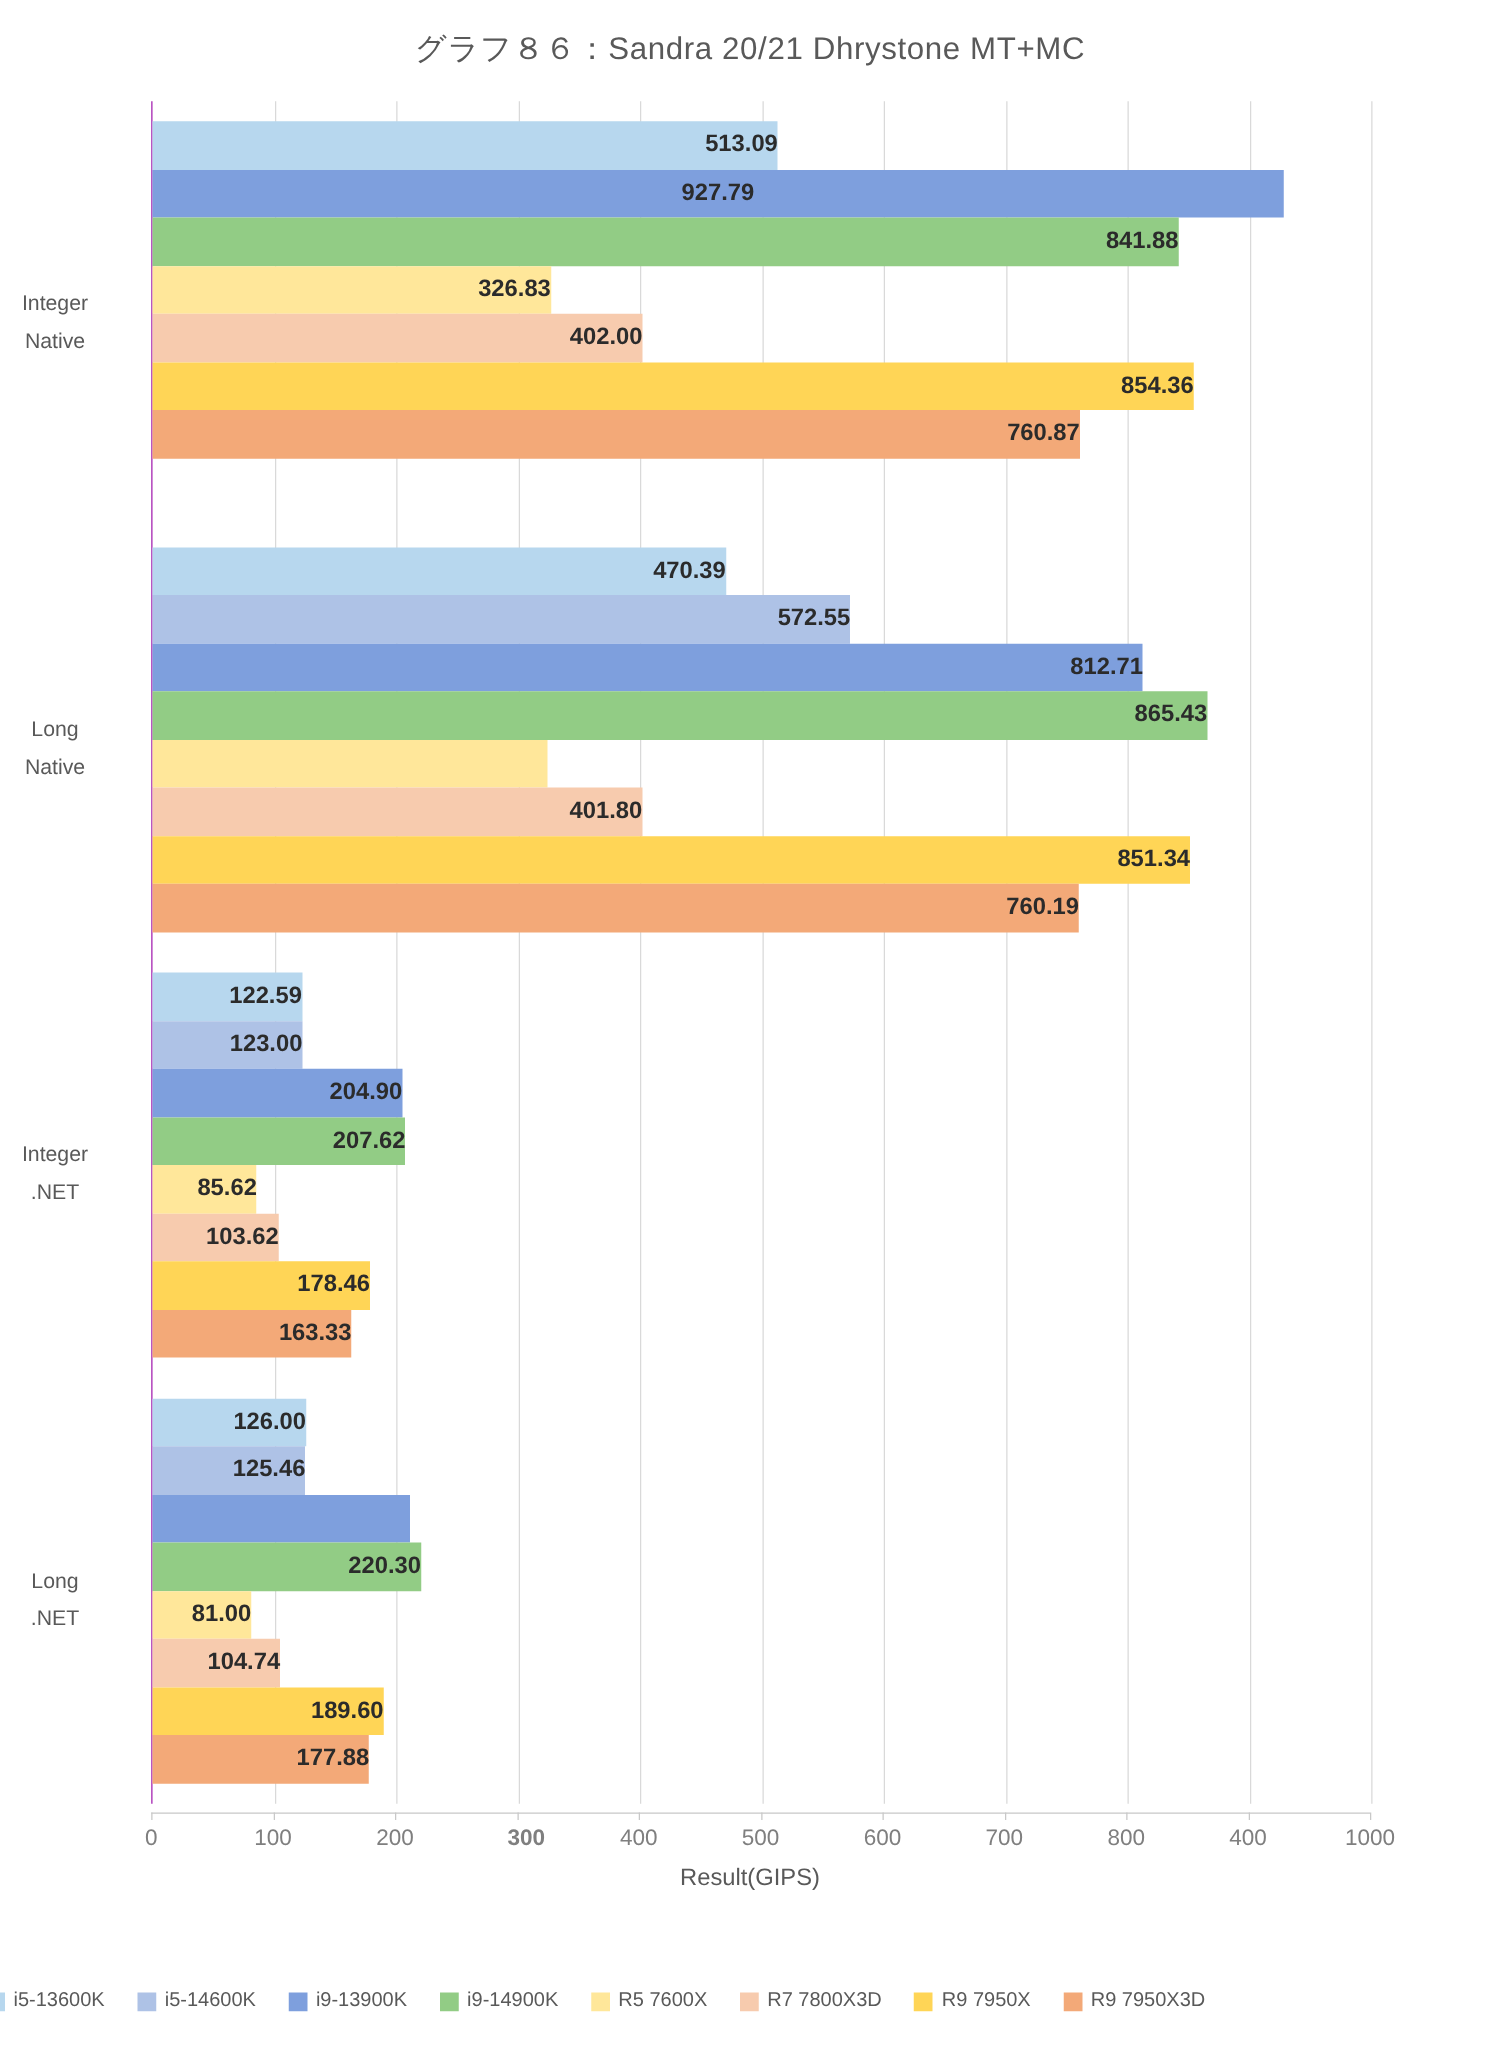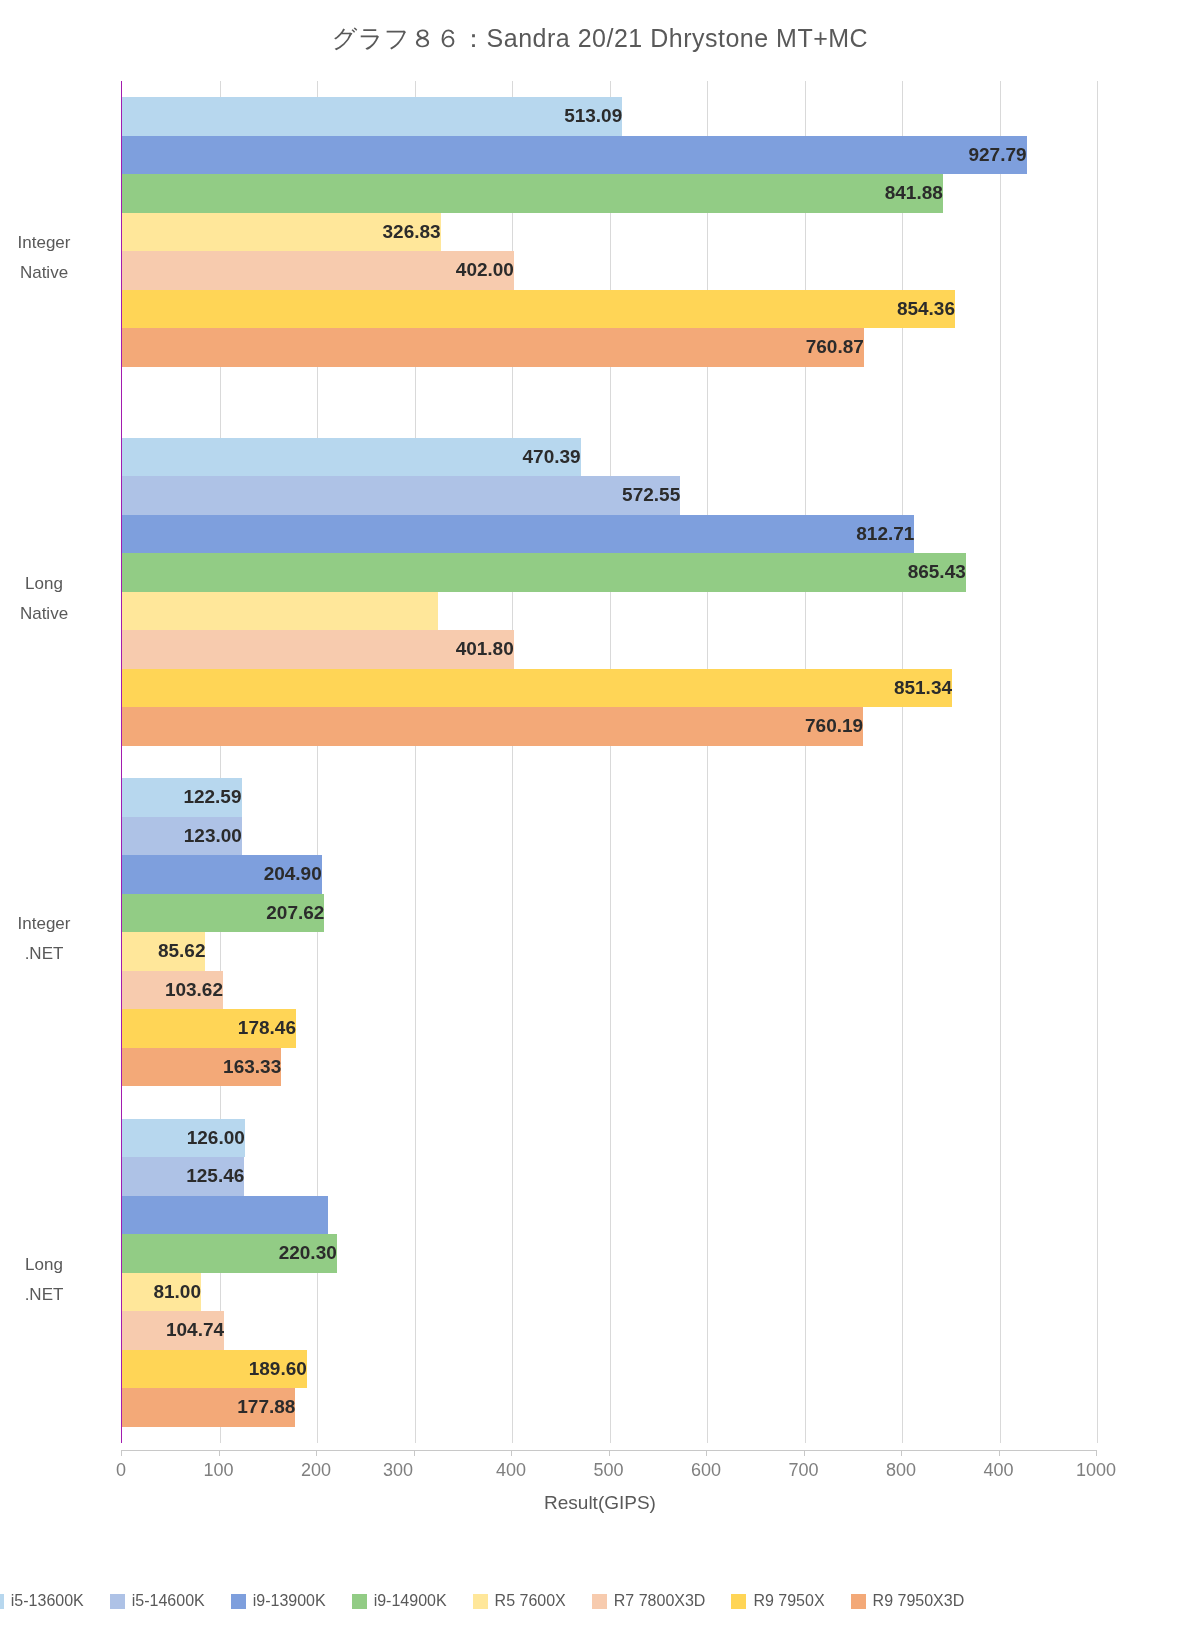--- a/index.html
+++ b/index.html
@@ -213,21 +213,21 @@
         <div class="gridline" style="left: 975px;"></div>
       </div>
     <div class="groups" id="groups">
         <div class="bar-group" style="top: 16.25px; height: 308px;">
           <div class="bar-row">
             <div class="bar" title="i5-13600K" style="width: 500.263px; background: rgb(183, 215, 238);"></div>
             <div class="bar-label" style="left: 0px; width: 500.263px;">513.09</div>
           </div>
           <div class="bar-row">
             <div class="bar" title="i9-13900K" style="width: 904.595px; background: rgb(126, 159, 221);"></div>
-            <div class="bar-label" style="left: 0px; width: 904.595px;">927.79</div>
+            <div class="bar-label" style="left: 0px; width: 904.595px; text-align: center;">927.79</div>
           </div>
           <div class="bar-row">
             <div class="bar" title="i9-14900K" style="width: 820.833px; background: rgb(146, 204, 133);"></div>
             <div class="bar-label" style="left: 0px; width: 820.833px;">841.88</div>
           </div>
           <div class="bar-row">
             <div class="bar" title="R5 7600X" style="width: 318.659px; background: rgb(255, 231, 154);"></div>
             <div class="bar-label" style="left: 0px; width: 318.659px;">326.83</div>
           </div>
           <div class="bar-row">
@@ -348,21 +348,21 @@
 
   <div class="x-axis-line"></div>
   <div id="x-ticks">
       <div class="x-tick" style="left: 121px;"></div>
       <div class="x-tick-label" style="left: 121px;">0</div>
       <div class="x-tick" style="left: 218.5px;"></div>
       <div class="x-tick-label" style="left: 218.5px;">100</div>
       <div class="x-tick" style="left: 316px;"></div>
       <div class="x-tick-label" style="left: 316px;">200</div>
       <div class="x-tick" style="left: 413.5px;"></div>
-      <div class="x-tick-label" style="left: 398px;">300</div>
+      <div class="x-tick-label" style="left: 421px; font-weight: bold;">300</div>
       <div class="x-tick" style="left: 511px;"></div>
       <div class="x-tick-label" style="left: 511px;">400</div>
       <div class="x-tick" style="left: 608.5px;"></div>
       <div class="x-tick-label" style="left: 608.5px;">500</div>
       <div class="x-tick" style="left: 706px;"></div>
       <div class="x-tick-label" style="left: 706px;">600</div>
       <div class="x-tick" style="left: 803.5px;"></div>
       <div class="x-tick-label" style="left: 803.5px;">700</div>
       <div class="x-tick" style="left: 901px;"></div>
       <div class="x-tick-label" style="left: 901px;">800</div>

